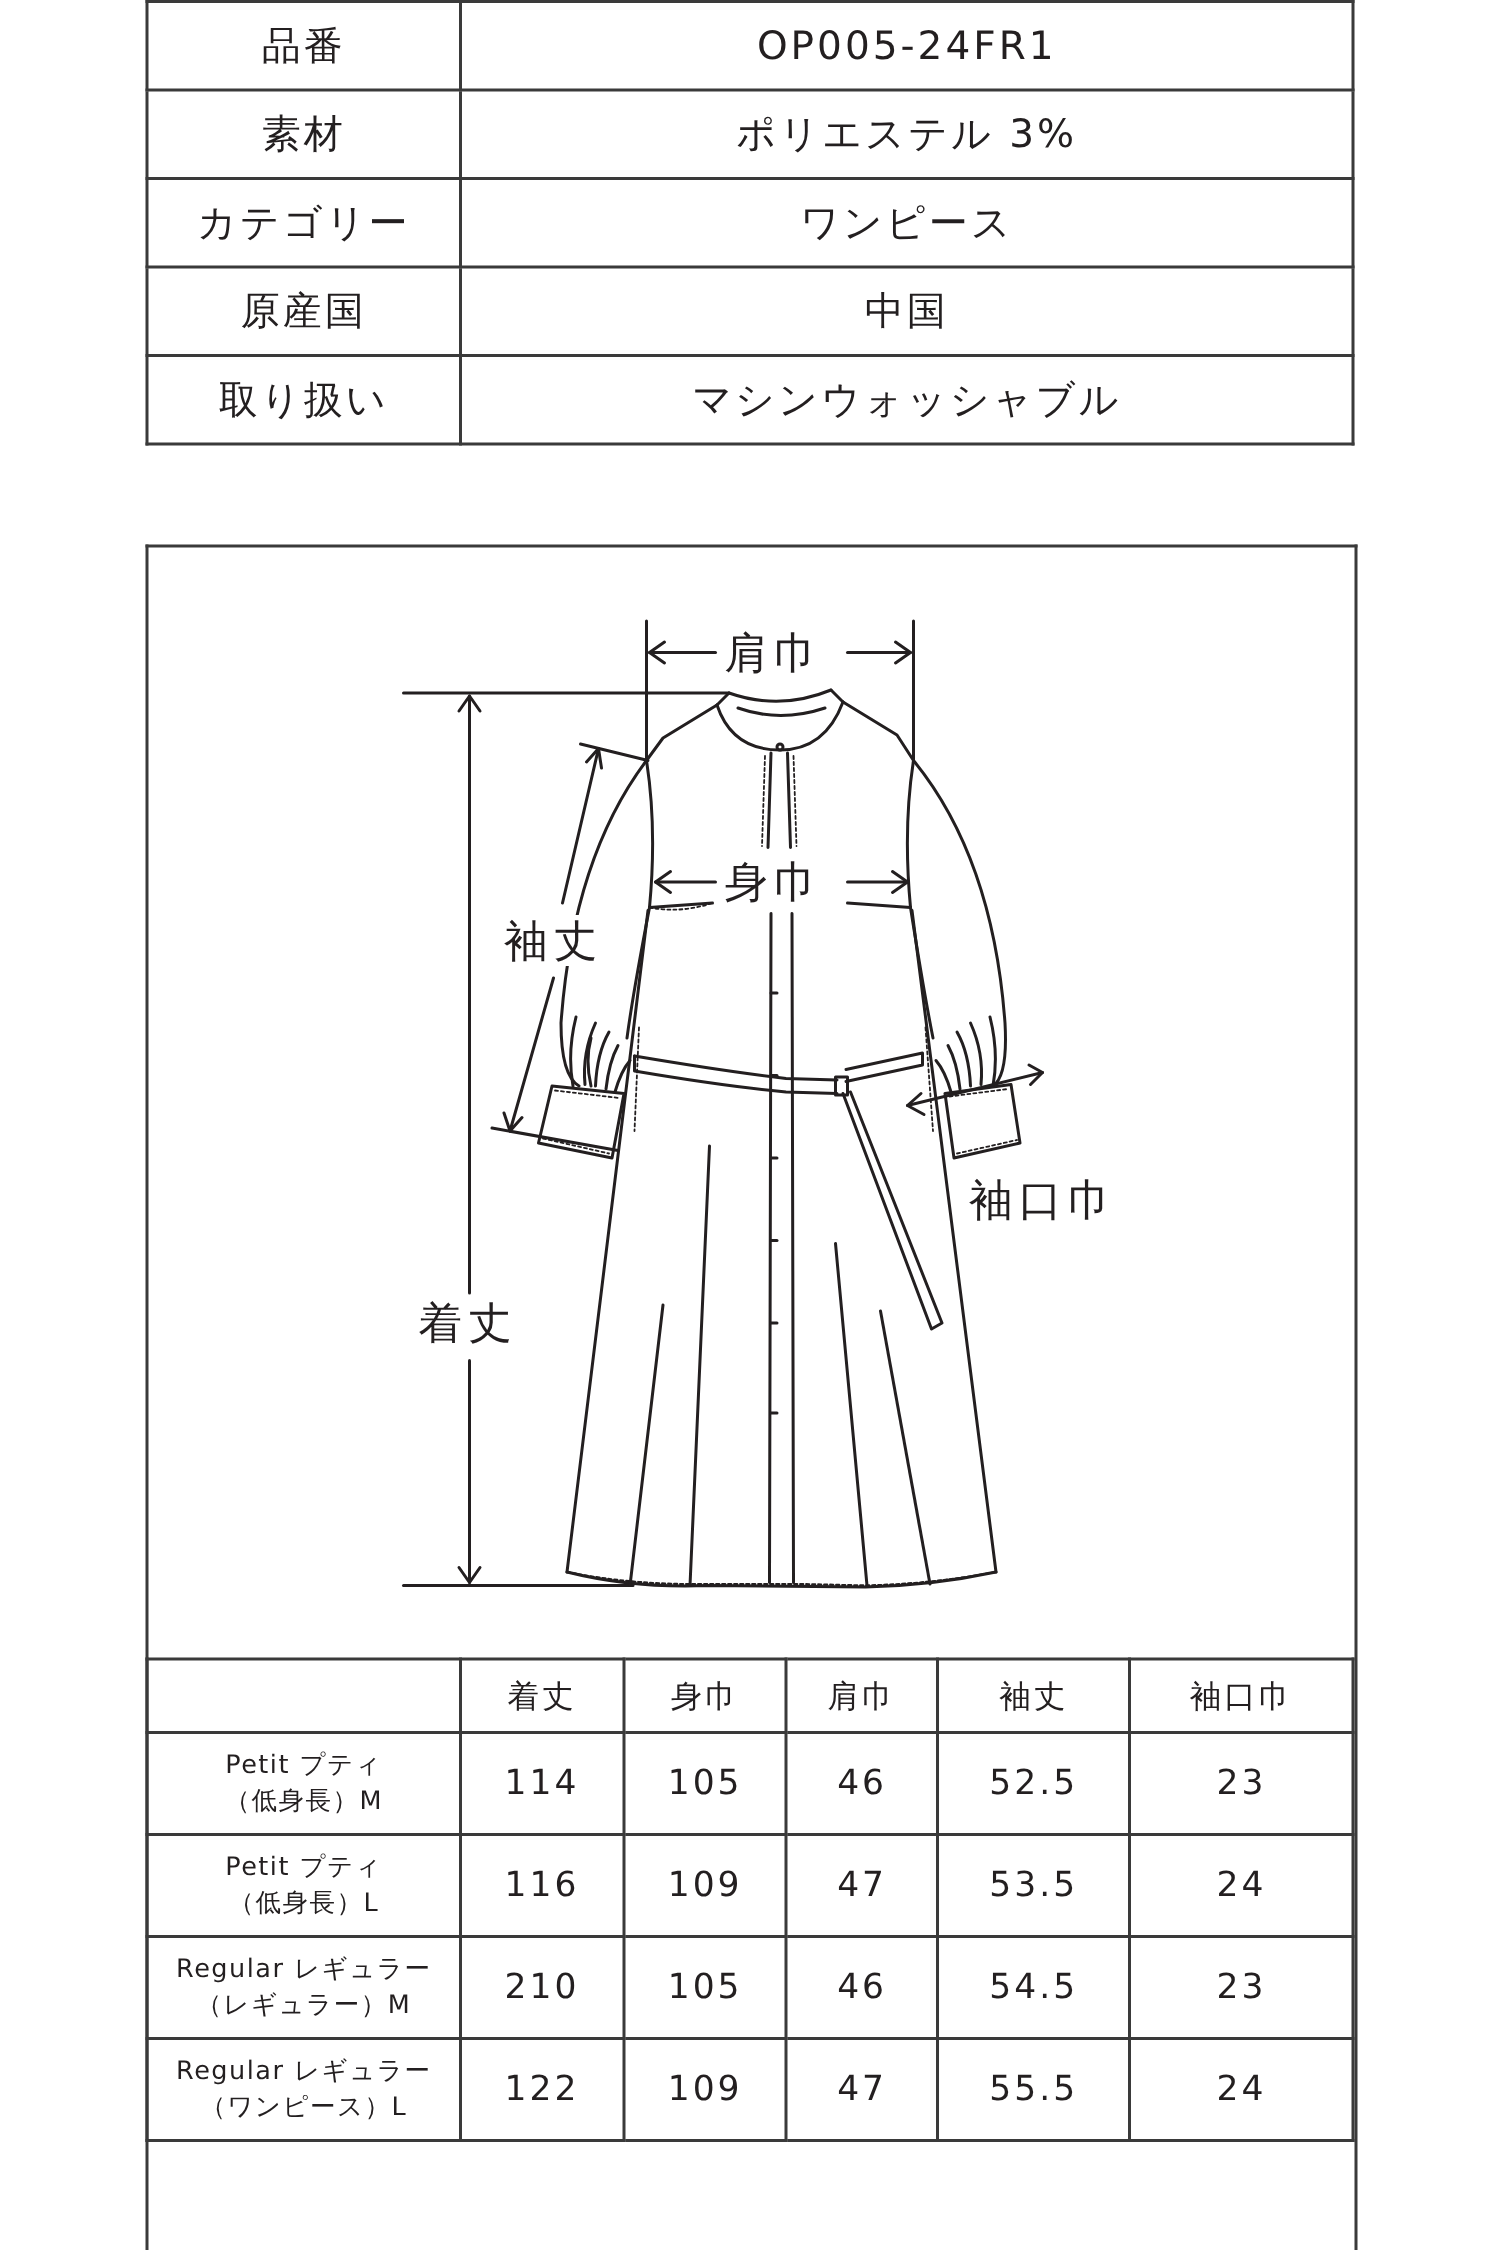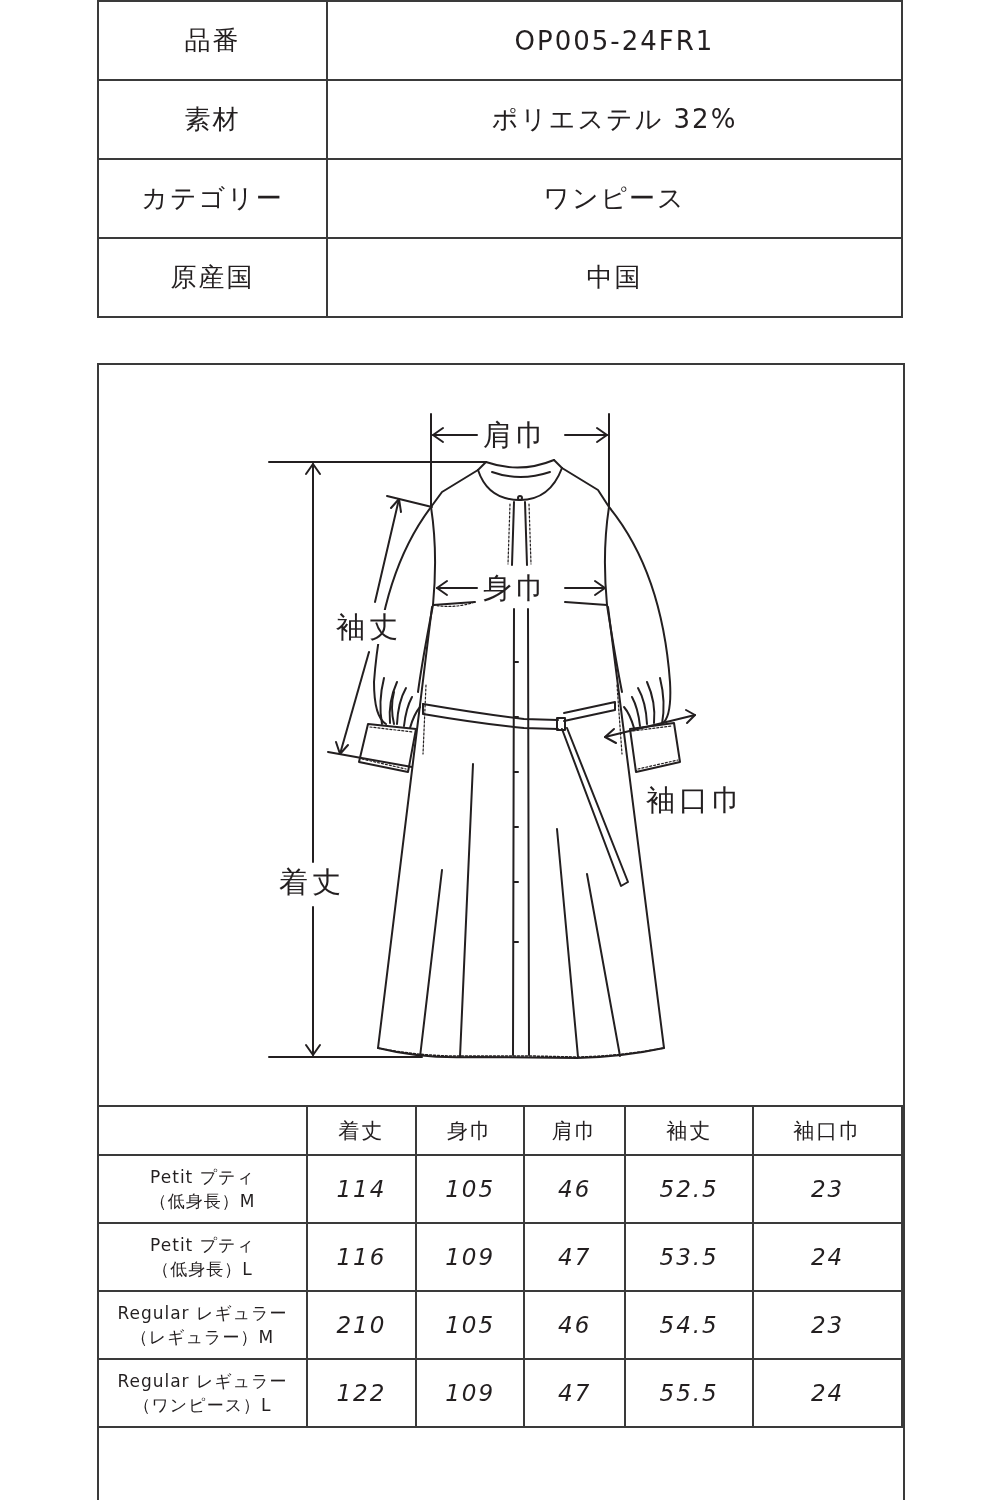--- a/index.html
+++ b/index.html
@@ -1,54 +1,58 @@
 <!DOCTYPE html>
 <html><head>
 <meta charset="utf-8">
 <style>
   html, body { margin: 0; padding: 0; background: #ffffff; }
   body { width: 1000px; height: 1500px; position: relative; overflow: hidden;
          font-family: "DejaVu Sans", "Liberation Sans", sans-serif; color: #231f20; }
   .spec-table { position: absolute; left: 97px; top: 0px; width: 806px; border-collapse: collapse; }
   .spec-table td { border: 2px solid #3a3a3a; height: 57px; text-align: center; vertical-align: middle;
-                   font-size: 26px; letter-spacing: 2px; padding: 10px; }
+                   font-size: 26px; letter-spacing: 2px; padding: 0; }
   .spec-table td.k { width: 207px; }
   .diagram-frame { position: absolute; left: 97px; top: 363px; width: 804px; height: 1135px;
                    border: 2px solid #3a3a3a; border-bottom: none; box-sizing: content-box; }
   .diagram { position: absolute; left: 0; top: 0; width: 804px; height: 742px; }
   .diagram svg { position: absolute; left: 0; top: 0; }
   .size-table { position: absolute; left: 97px; top: 1105px; width: 806px; border-collapse: collapse; }
   .size-table td { border: 2px solid #3a3a3a; text-align: center; vertical-align: middle; padding: 0;
                    font-size: 22px; letter-spacing: 2px; }
   .size-table tr.head td { height: 47px; font-size: 21px; }
   .size-table tr.row td { height: 66px; }
   .size-table td.label { width: 207px; font-size: 17px; line-height: 24px; letter-spacing: 1px; }
-  .size-table td.num { font-size: 23px; letter-spacing: 2px; font-style: italic; }
+  .size-table td.num { font-size: 23px; letter-spacing: 2px; }
   .lbl { position: absolute; font-size: 29px; letter-spacing: 4px; background: #fff; padding: 0 4px; line-height: 34px; }
 </style>
 </head>
 <body>
 
 <table class="spec-table">
   <tbody>
     <tr>
       <td class="k">品番</td>
       <td>OP005-24FR1</td>
     </tr>
     <tr>
       <td class="k">素材</td>
-      <td>ポリエステル 32%</td>
+      <td>ポリエステル 3%</td>
     </tr>
     <tr>
       <td class="k">カテゴリー</td>
       <td>ワンピース</td>
     </tr>
     <tr>
       <td class="k">原産国</td>
       <td>中国</td>
+    </tr>
+    <tr>
+      <td class="k">取り扱い</td>
+      <td>マシンウォッシャブル</td>
     </tr>
   </tbody>
 </table>
 
 <div class="diagram-frame">
   <div class="diagram">
     <svg width="804" height="742" viewBox="97 363 804 742" fill="none" stroke="#231f20" stroke-width="2" stroke-linejoin="round" stroke-linecap="round">
 
       <line x1="429" y1="412" x2="429" y2="505"></line>
       <line x1="607" y1="412" x2="607" y2="505"></line>

